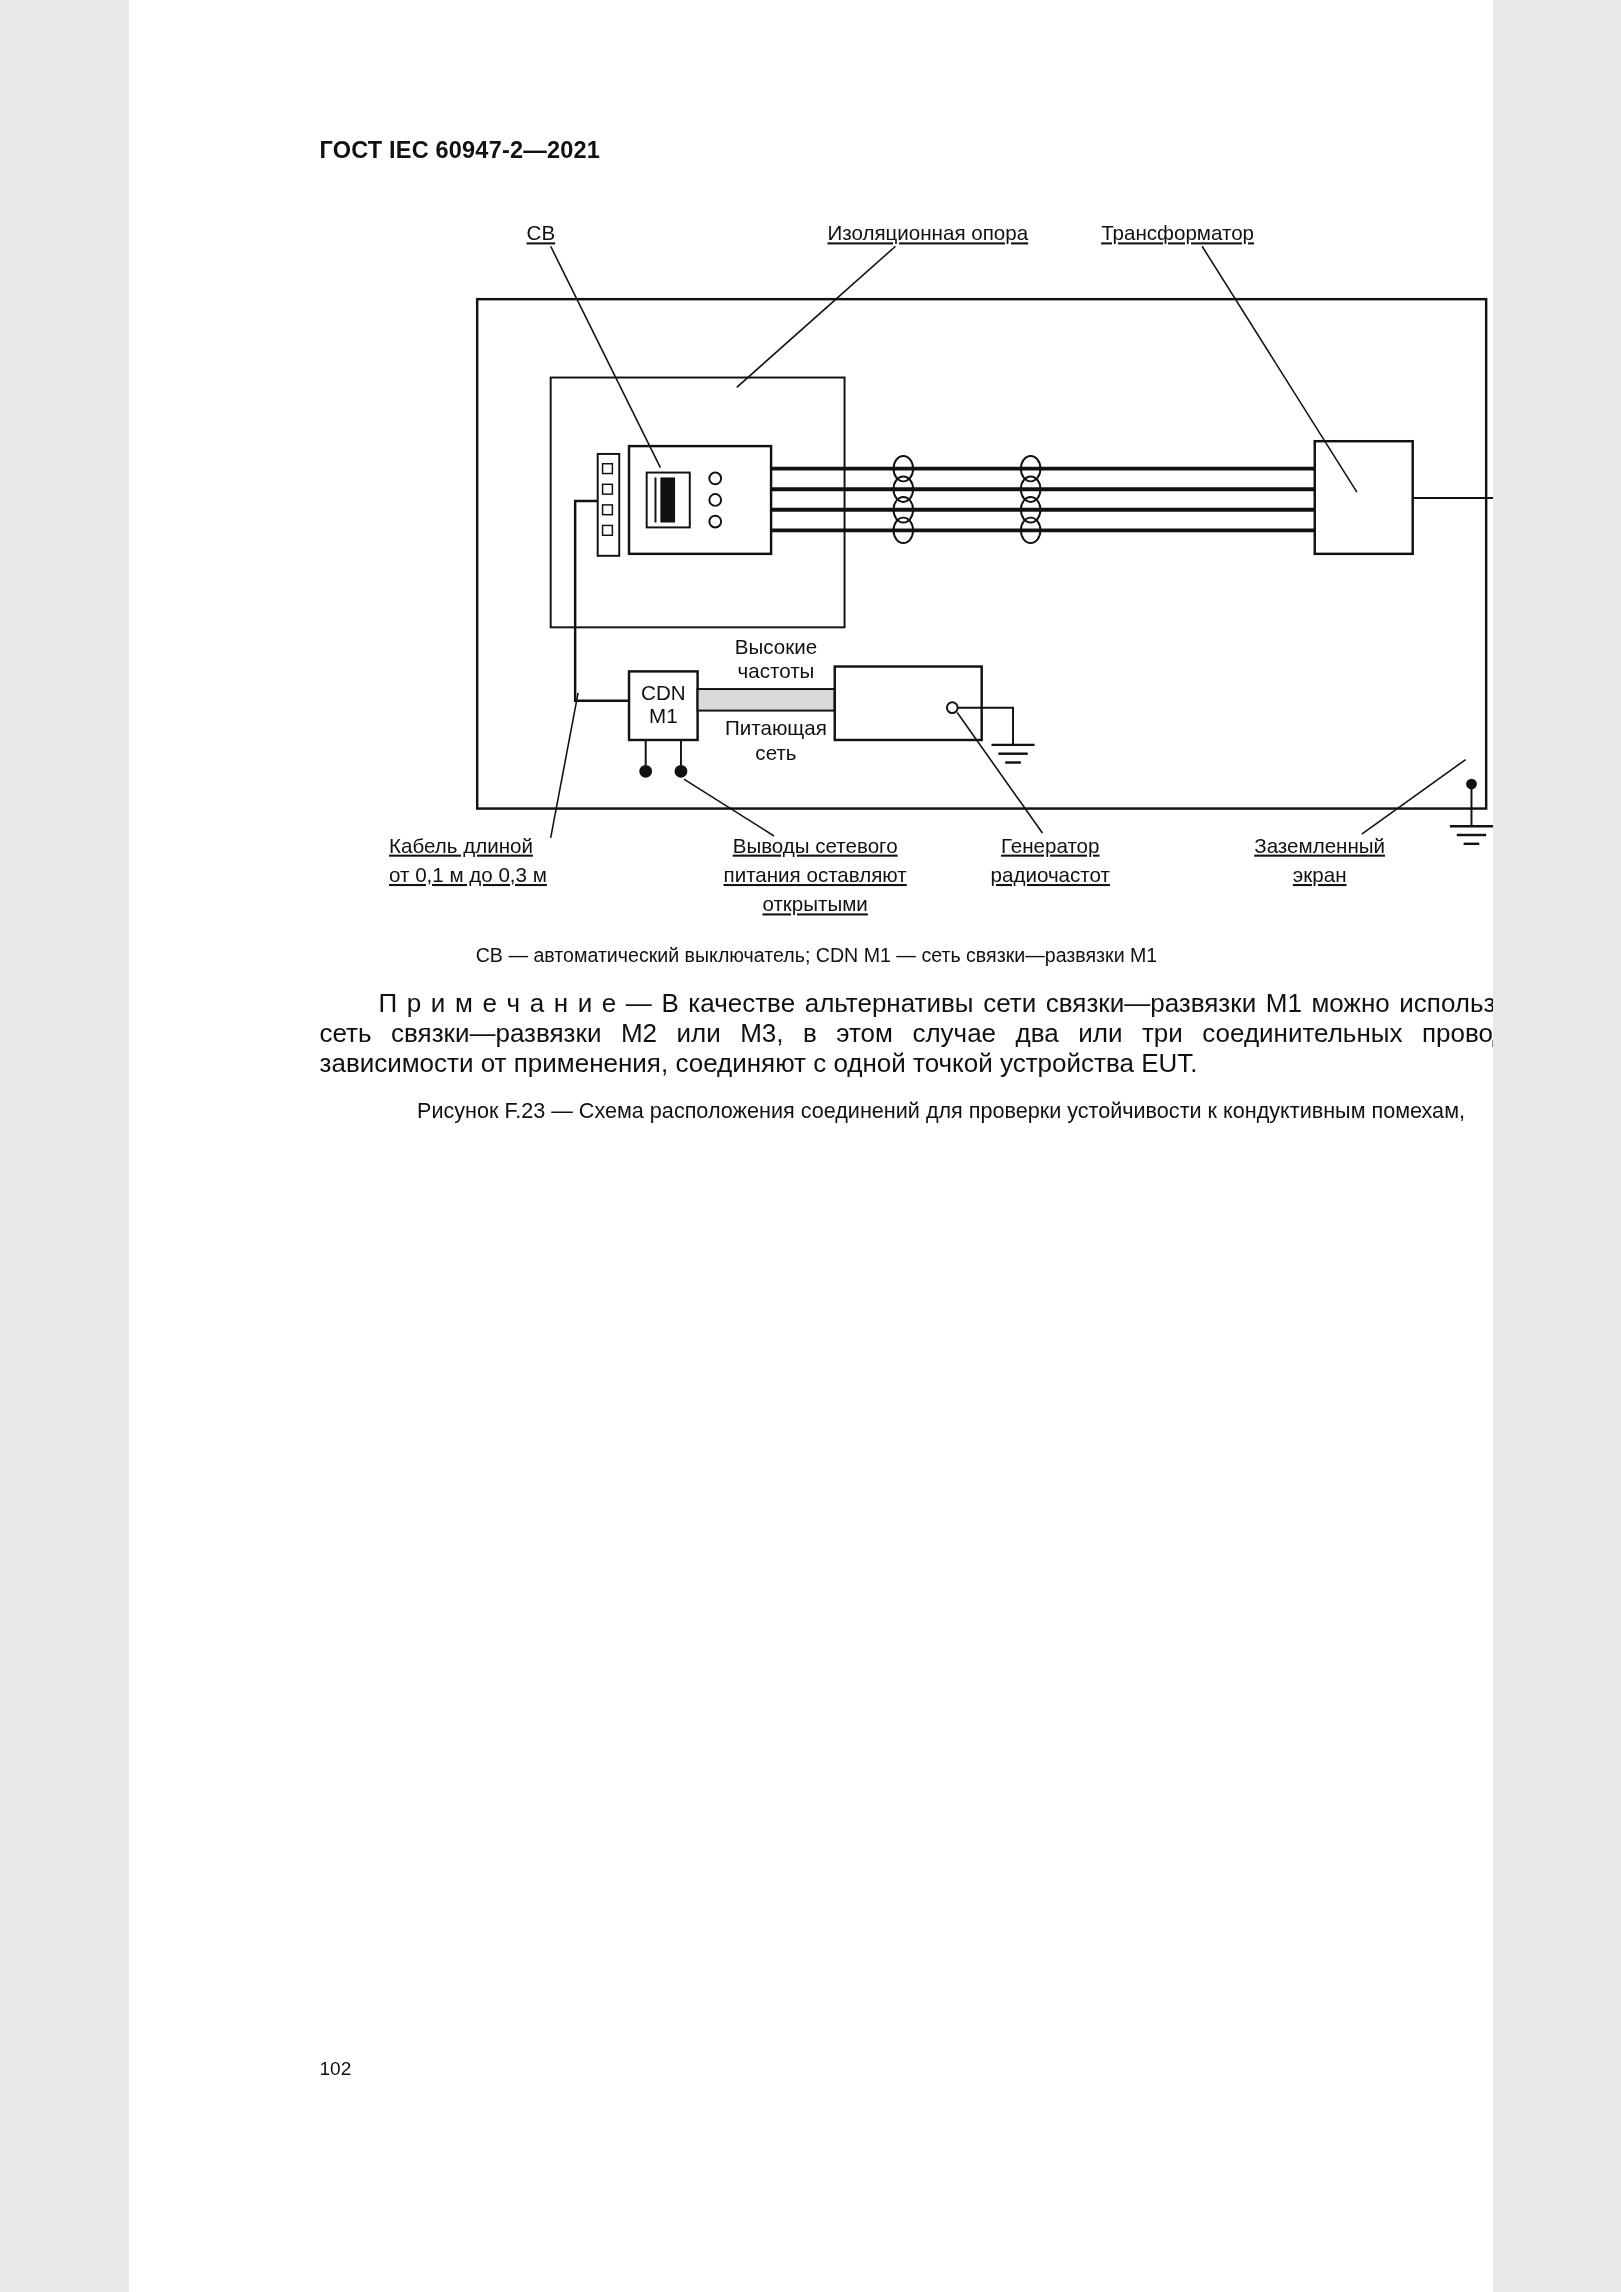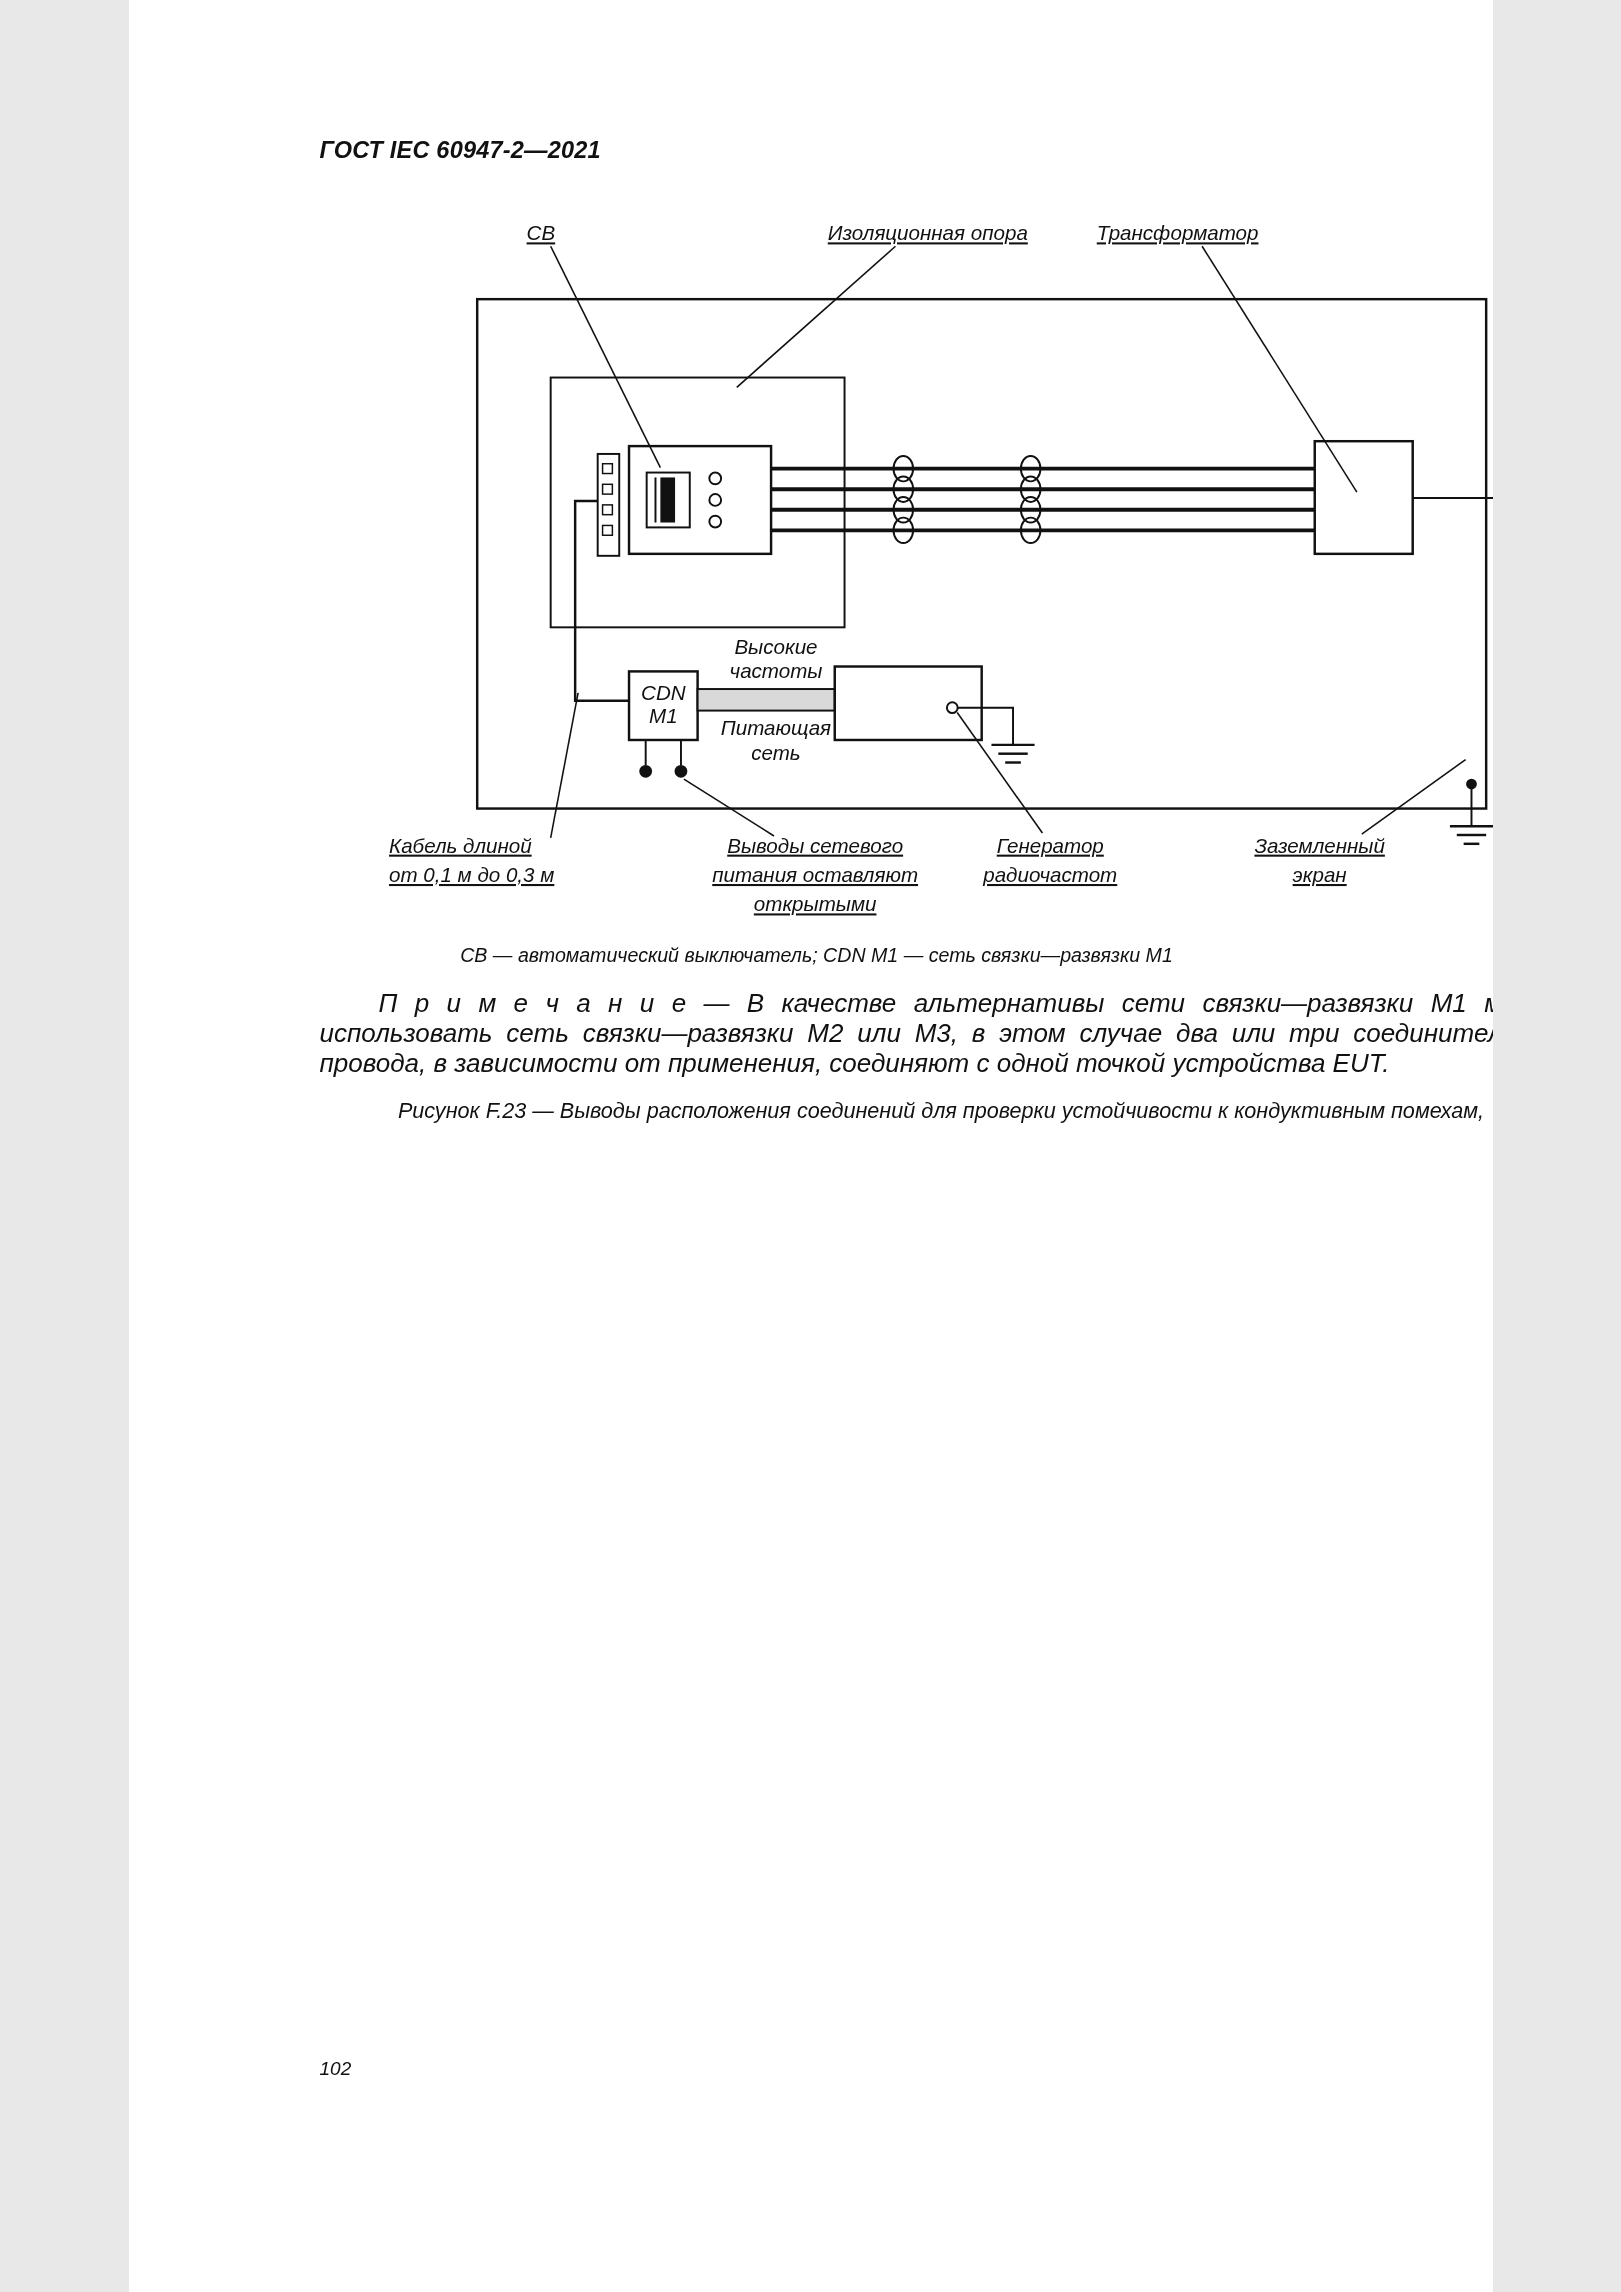--- a/index.html
+++ b/index.html
@@ -4,21 +4,20 @@
 <style>
   html,body{margin:0;padding:0;background:#e8e8e8;}
   .page{
     position:relative;
     width:1364px;height:2293px;
     margin:0 auto;
     background:#ffffff;
     font-family:"Liberation Sans", sans-serif;
     color:#111;
     overflow:hidden;
-    font-style:italic;
   }
   .doc-header{
     position:absolute;left:191px;top:137px;
     font-size:23.5px;font-weight:bold;letter-spacing:0.2px;
   }
   .diagram-wrap{
     position:absolute;left:186px;top:211px;width:1255px;height:720px;
   }
   svg text{
     font-family:"Liberation Sans", sans-serif;
@@ -167,19 +166,19 @@
       <text x="1025" y="655" text-anchor="middle" text-decoration="underline">Заземленный</text>
       <text x="1025" y="685" text-anchor="middle" text-decoration="underline">экран</text>
     </svg>
   </div>
 
   <div class="diagram-caption">СВ — автоматический выключатель; CDN M1 — сеть связки—развязки M1</div>
 
   <div class="note"><span>П р и м е ч а н и е</span><span> — В качестве альтернативы сети связки—развязки M1 можно использовать сеть связки—развязки M2 или M3, в этом случае два или три соединительных провода, в зависимости от применения, соединяют с одной точкой устройства EUT.</span></div>
 
   <div class="fig-caption">
-    <div>Рисунок F.23 — Выводы расположения соединений для проверки устойчивости к кондуктивным помехам,</div>
+    <div>Рисунок F.23 — Схема расположения соединений для проверки устойчивости к кондуктивным помехам,</div>
   </div>
 
   <div class="page-number">102</div>
 
 </div>
 
 
 </body></html>

